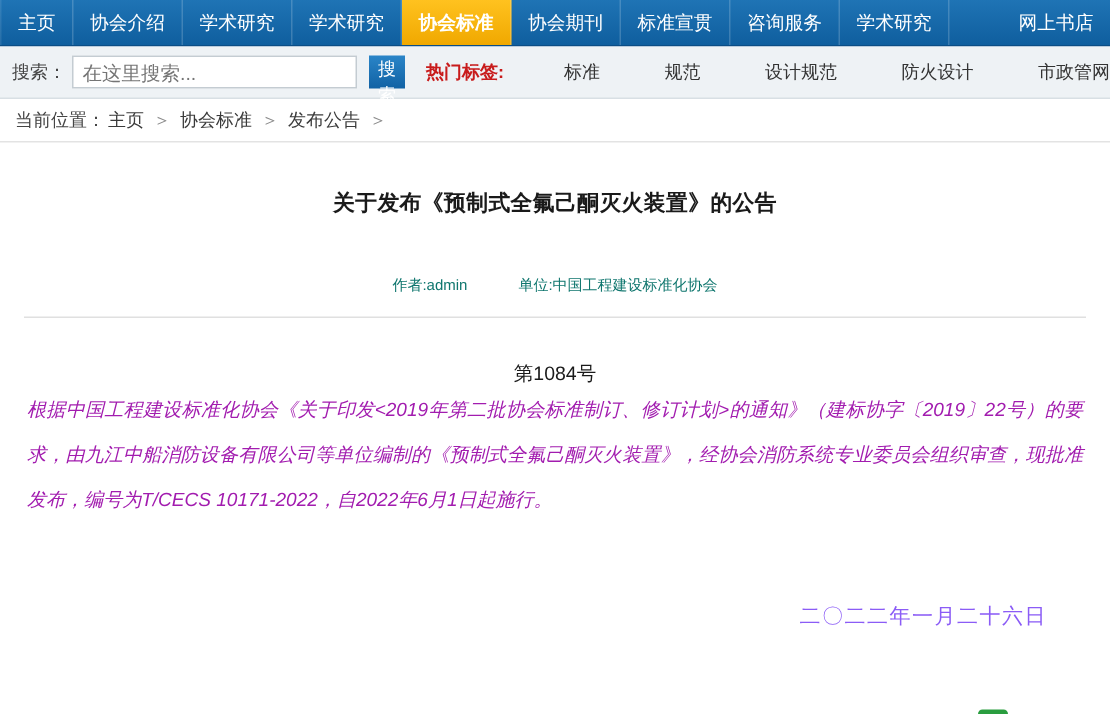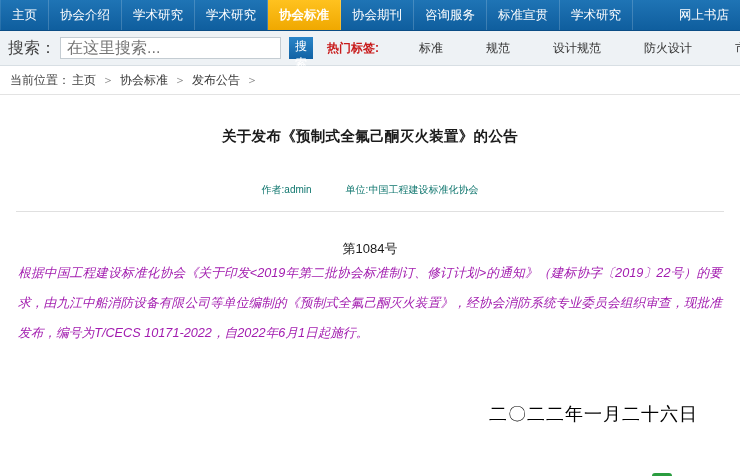--- a/index.html
+++ b/index.html
@@ -55,31 +55,31 @@
   
   .searchbar {
     display: flex;
     align-items: center;
     height: 34px;
     background: #eef2f5;
     border-bottom: 1px solid #d8dfe4;
     padding: 0 8px;
   }
   .search-label {
-    font-size: 16px;
+    font-size: 12px;
     color: #444;
     margin-right: 4px;
     white-space: nowrap;
   }
   .search-input {
     width: 310px;
     height: 20px;
     border: 1px solid #c4ccd2;
     background: #ffffff;
-    font-size: 16px;
+    font-size: 13px;
     color: #999;
     padding: 0 6px;
     outline: none;
     font-family: "Liberation Sans", sans-serif;
   }
   .search-btn {
     margin-left: 8px;
     width: 62px;
     height: 22px;
     background: #1f74b5;
@@ -154,22 +154,22 @@
     font-size: 12.7px;
     line-height: 30px;
     color: #a21caf;
     text-align: justify;
     padding: 0 2px;
     font-style: italic;
   }
   .art-date {
     margin-top: 54px;
     text-align: right;
-    font-size: 18px;
-    color: #000000;
+    font-size: 14px;
+    color: #8b5cf6;
     padding-right: 26px;
     letter-spacing: 1px;
   }
 
   
   .watermark {
     position: absolute;
     right: 12px;
     bottom: 6px;
     display: flex;
@@ -210,22 +210,22 @@
 
 <div class="page">
 
   <div class="navbar">
     <div class="nav-item">主页</div>
     <div class="nav-item">协会介绍</div>
     <div class="nav-item">学术研究</div>
     <div class="nav-item">学术研究</div>
     <div class="nav-item active">协会标准</div>
     <div class="nav-item">协会期刊</div>
+    <div class="nav-item">标准宣贯</div>
     <div class="nav-item">咨询服务</div>
-    <div class="nav-item">标准宣贯</div>
     <div class="nav-item">学术研究</div>
     <div class="nav-item nav-spacer"></div>
     <div class="nav-item last">网上书店</div>
   </div>
 
   <div class="searchbar">
     <span class="search-label">搜索：</span>
     <input class="search-input" type="text" placeholder="在这里搜索..." style="">
     <button class="search-btn">搜索</button>
     <div class="hot-tags">

